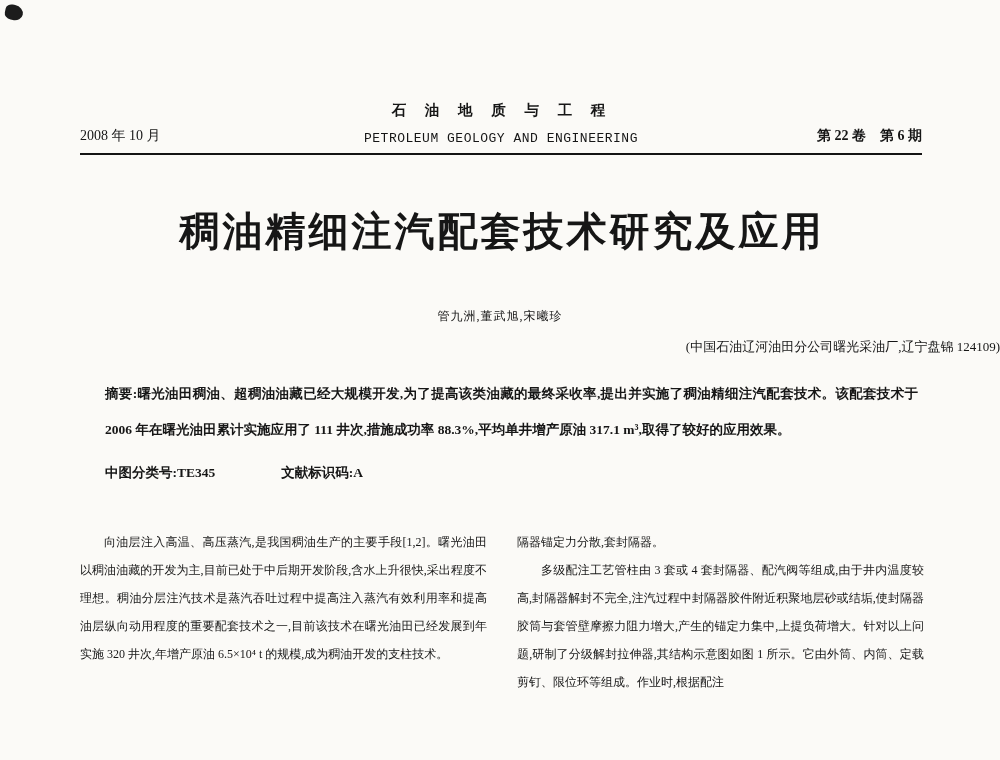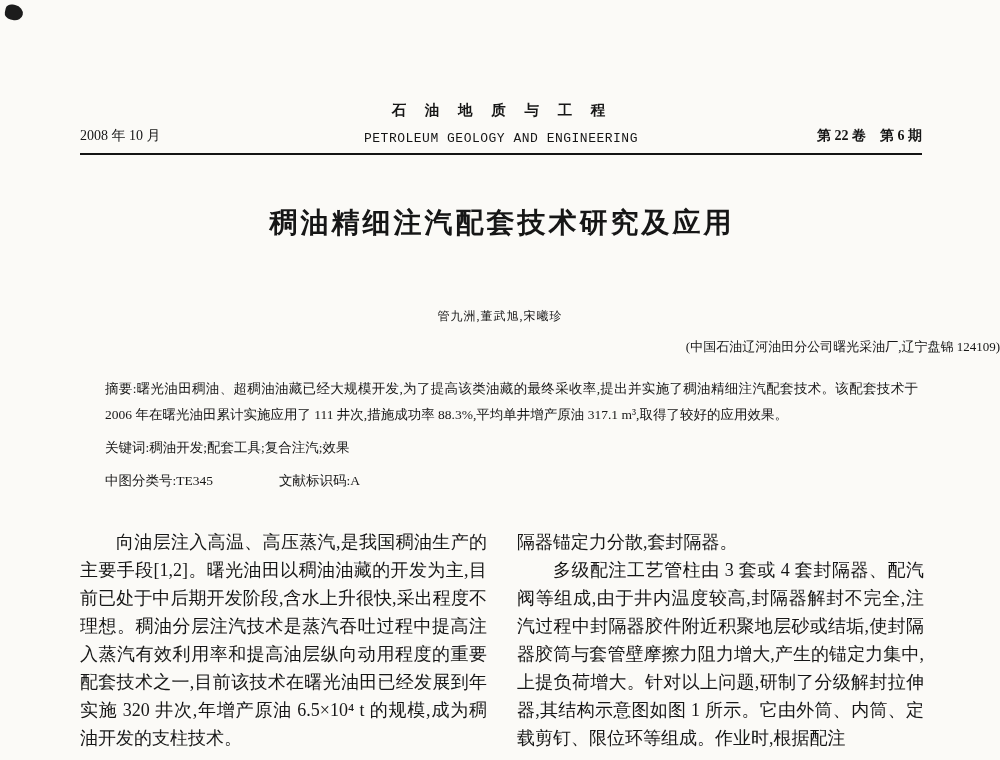--- a/index.html
+++ b/index.html
@@ -67,21 +67,21 @@
     position: absolute;
     left: 80px; top: 162px;
     font-size: 14px;
     font-weight: 600;
     letter-spacing: 0.5px;
   }
   .paper-title {
     position: absolute;
     left: 4px; right: 0; top: 204px;
     text-align: center;
-    font-size: 28px;
+    font-size: 40px;
     font-weight: bold;
     letter-spacing: 3px;
   }
   .authors {
     position: absolute;
     left: 0; right: 0; top: 308px;
     text-align: center;
     font-size: 12px;
     letter-spacing: 1px;
   }
@@ -89,34 +89,34 @@
     position: absolute;
     left: 0; right: 0; top: 338px;
     text-align: right;
     font-size: 13px;
   }
   
   .abstract-block {
     position: absolute;
     left: 105px; right: 82px; top: 376px;
     font-size: 13.5px;
-    font-weight: normal;
-    line-height: 26px;
+    font-weight: bold;
+    line-height: 36px;
     text-align: justify;
   }
   .keywords-line { margin-top: 7px; }
   .clc-line { margin-top: 7px; display: flex; align-items: center; }
   .doc-code { margin-left: 66px; }
   
   .body-columns {
     position: absolute;
     left: 80px; right: 76px; top: 528px; bottom: 0;
     display: flex;
     gap: 30px;
-    font-size: 18px;
+    font-size: 12px;
     line-height: 28px;
     text-align: justify;
     overflow: hidden;
   }
   .column { flex: 1; }
   .para-indent { text-indent: 2em; }
 </style>
 </head>
 <body>
 
@@ -138,21 +138,20 @@
 
 
   <h1 class="paper-title">稠油精细注汽配套技术研究及应用</h1>
 
   <div class="authors">管九洲,董武旭,宋曦珍</div>
 
   <div class="affiliation">(中国石油辽河油田分公司曙光采油厂,辽宁盘锦 124109)</div>
 
   <section class="abstract-block">
     <p class="abstract-text">摘要:曙光油田稠油、超稠油油藏已经大规模开发,为了提高该类油藏的最终采收率,提出并实施了稠油精细注汽配套技术。该配套技术于 2006 年在曙光油田累计实施应用了 111 井次,措施成功率 88.3%,平均单井增产原油 317.1 m³,取得了较好的应用效果。</p>
-    <p class="keywords-line">关键词:稠油开发;配套工具;复合注汽;效果</p>
     <div class="clc-line">
       <span class="clc">中图分类号:TE345</span>
       <span class="doc-code">文献标识码:A</span>
     </div>
   </section>
 
   <section class="body-columns">
     <div class="column">
       <p class="para-indent">向油层注入高温、高压蒸汽,是我国稠油生产的主要手段[1,2]。曙光油田以稠油油藏的开发为主,目前已处于中后期开发阶段,含水上升很快,采出程度不理想。稠油分层注汽技术是蒸汽吞吐过程中提高注入蒸汽有效利用率和提高油层纵向动用程度的重要配套技术之一,目前该技术在曙光油田已经发展到年实施 320 井次,年增产原油 6.5×10⁴ t 的规模,成为稠油开发的支柱技术。</p>
     </div>

